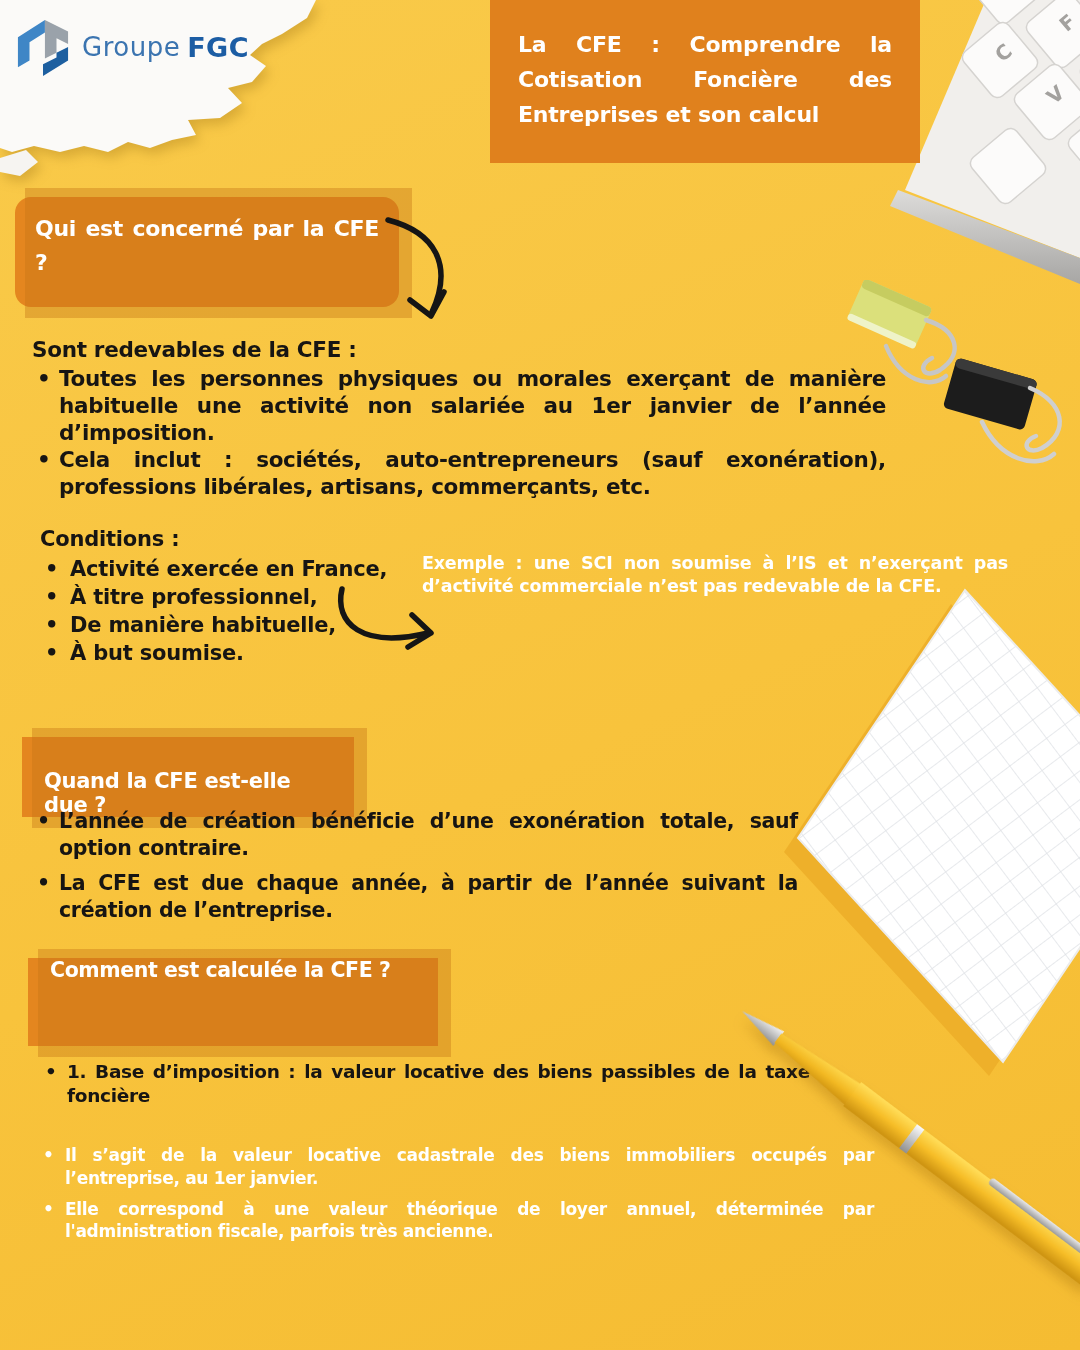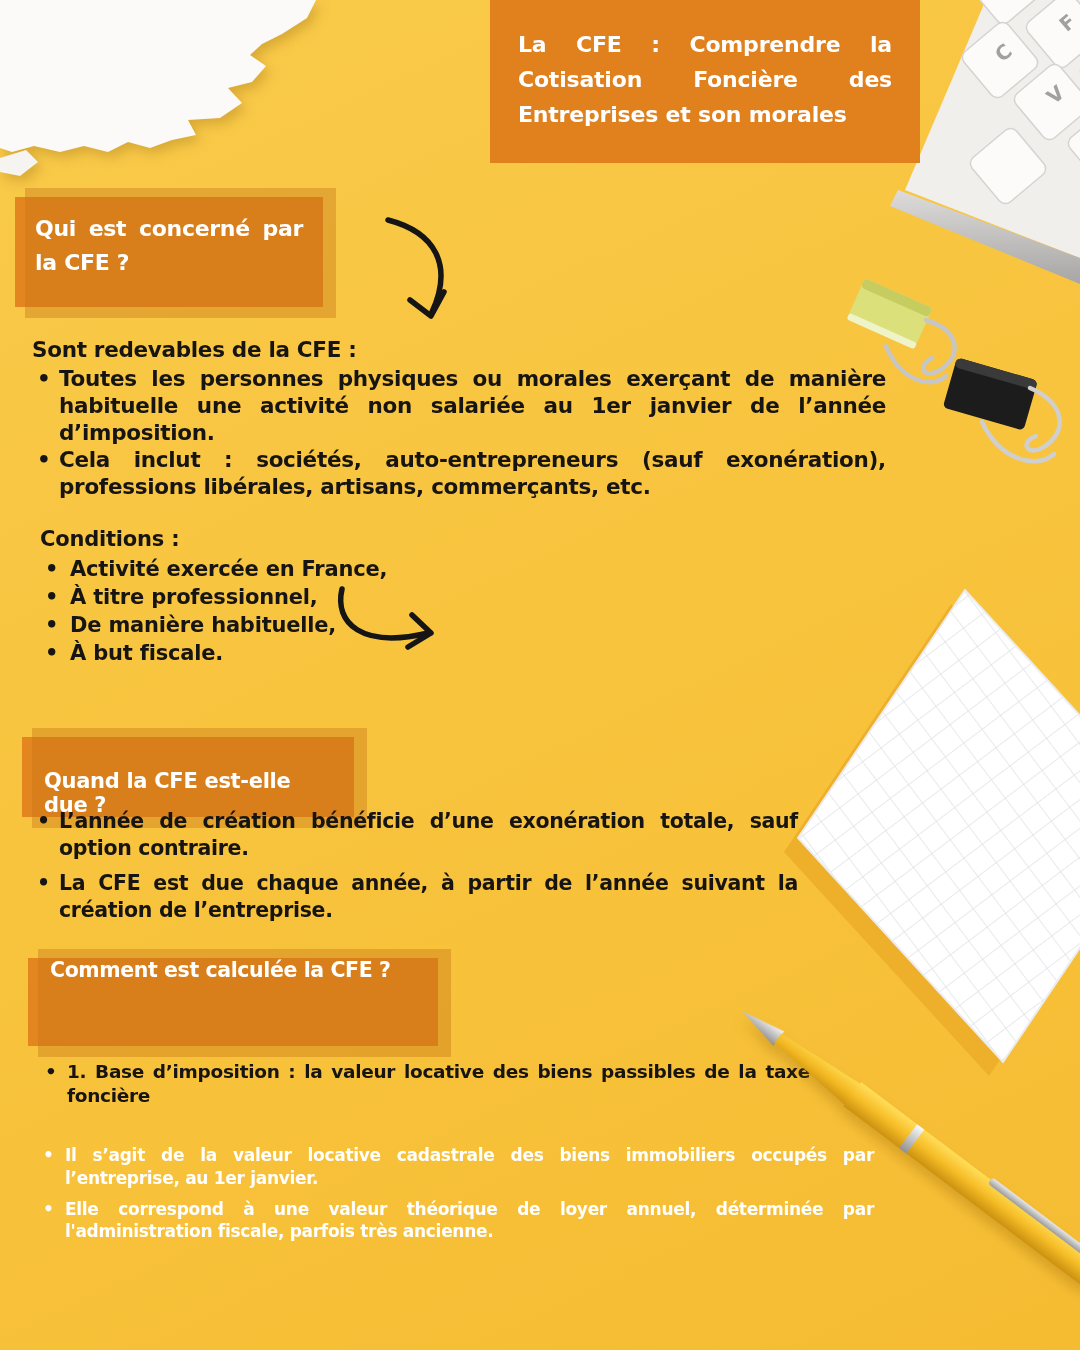--- a/index.html
+++ b/index.html
@@ -21,21 +21,21 @@
   .title-box{
     position:absolute;left:490px;top:0;width:430px;height:163px;background:#e0811d;
     box-sizing:border-box;padding:28px 28px;z-index:3;
   }
   .title-box p{margin:0;color:#fff;font-weight:700;font-size:22px;line-height:1.58;
     text-align:justify;letter-spacing:-0.2px;}
   .hbox{position:absolute;background:#e4861f;color:#fff;font-weight:700;z-index:2;box-sizing:border-box;}
   .hbox::before{content:"";position:absolute;top:-9px;right:-13px;bottom:-11px;left:10px;
     background:rgba(197,118,22,0.40);z-index:-1;}
   .hbox .txt{position:relative;display:block;width:100%;}
-  .h1{left:15px;top:197px;width:308px;height:110px;padding:15px 20px;font-size:22px;line-height:1.55;}
+  .h1{left:15px;top:197px;width:384px;height:110px;padding:15px 20px;font-size:22px;line-height:1.55;border-radius:16px;}
   .h1 .txt{text-align:justify;letter-spacing:-0.3px;}
   .h2{left:22px;top:712px;width:332px;height:80px;padding:0 22px;font-size:21px;display:flex;align-items:flex-end;letter-spacing:-0.3px;margin-top:25px;}
   .h3{left:28px;top:958px;width:410px;height:88px;padding:0 22px;font-size:20.5px;display:flex;align-items:flex-start;letter-spacing:-0.4px;}
   
   .tblock{position:absolute;z-index:2;font-weight:700;color:#171513;}
   .tblock p.intro{margin:0 0 2px 0;}
   .tblock ul{list-style:none;margin:0;padding:0;}
   .tblock li{position:relative;padding-left:27px;}
   .tblock li::before{content:"\2022";position:absolute;left:5px;top:0;}
   .just li{text-align:justify;}
@@ -99,23 +99,32 @@
       <text x="1008" y="58" transform="rotate(-40 1008 58)">C</text>
       <text x="1060" y="100" transform="rotate(-40 1060 100)">V</text>
     </g>
   </svg>
 
   <svg class="paper" viewBox="0 0 360 200">
     <path fill="#fbfaf8" d="M0,0 H316 L307,18 L282,34 L262,44 L250,55 L266,66 L252,82 L228,88 L242,103 L220,118 L188,120 L196,135 L172,140 L150,148 L128,142 L108,152 L84,146 L60,152 L34,146 L12,152 L0,148 Z"></path>
     <polygon fill="#f6f4f1" points="0,158 26,150 38,162 20,176 0,172"></polygon>
   </svg>
 
+  <div class="logo">
+    <svg class="logo-mark" viewBox="0 0 56 60">
+      <path fill="#3f86c6" d="M2,20 L30,2 L30,15 L14,25 L14,44 L2,51 Z"></path>
+      <path fill="#9aa2aa" d="M30,2 L54,14 L54,27 L42,21 L42,36 L30,42 Z"></path>
+      <path fill="#1d5fa0" d="M42,36 L54,30 L54,44 L28,60 L28,48 L42,41 Z"></path>
+    </svg>
+    <span class="logo-groupe">Groupe</span>
+    <span class="logo-fgc">FGC</span>
+  </div>
 
   <div class="title-box">
-    <p>La CFE : Comprendre la Cotisation Foncière des Entreprises et son morales</p>
+    <p>La CFE : Comprendre la Cotisation Foncière des Entreprises et son calcul</p>
   </div>
 
   <div class="hbox h1">
     <span class="txt">Qui est concerné par la CFE ?</span>
   </div>
   <svg class="arrow arrow1" viewBox="0 0 95 118">
     <path d="M10,8 C56,20 76,52 54,100" stroke="#151515" stroke-width="5.5" fill="none" stroke-linecap="round"></path>
     <polyline points="66,80 53,104 32,88" stroke="#151515" stroke-width="5.5" fill="none" stroke-linecap="round" stroke-linejoin="round"></polyline>
   </svg>
 
@@ -126,24 +135,25 @@
       <li>Cela inclut : sociétés, auto-entrepreneurs (sauf exonération), professions libérales, artisans, commerçants, etc.</li>
     </ul>
   </div>
 
   <div class="tblock conditions">
     <p class="intro">Conditions :</p>
     <ul>
       <li>Activité exercée en France,</li>
       <li>À titre professionnel,</li>
       <li>De manière habituelle,</li>
-      <li>À but fiscale.</li>
-    </ul>
-  </div>
-
+      <li>À but soumise.</li>
+    </ul>
+  </div>
+
+  <div class="tblock example">Exemple : une SCI non soumise à l’IS et n’exerçant pas d’activité commerciale n’est pas redevable de la CFE.</div>
 
   <svg class="arrow arrow2" viewBox="0 0 118 85">
     <path d="M14,6 C6,40 34,66 100,50" stroke="#151515" stroke-width="5.5" fill="none" stroke-linecap="round"></path>
     <polyline points="84,32 103,50 80,64" stroke="#151515" stroke-width="5.5" fill="none" stroke-linecap="round" stroke-linejoin="round"></polyline>
   </svg>
 
   <div class="hbox h2">
     <span class="txt">Quand la CFE est-elle due ?</span>
   </div>
   <div class="tblock just block2">

